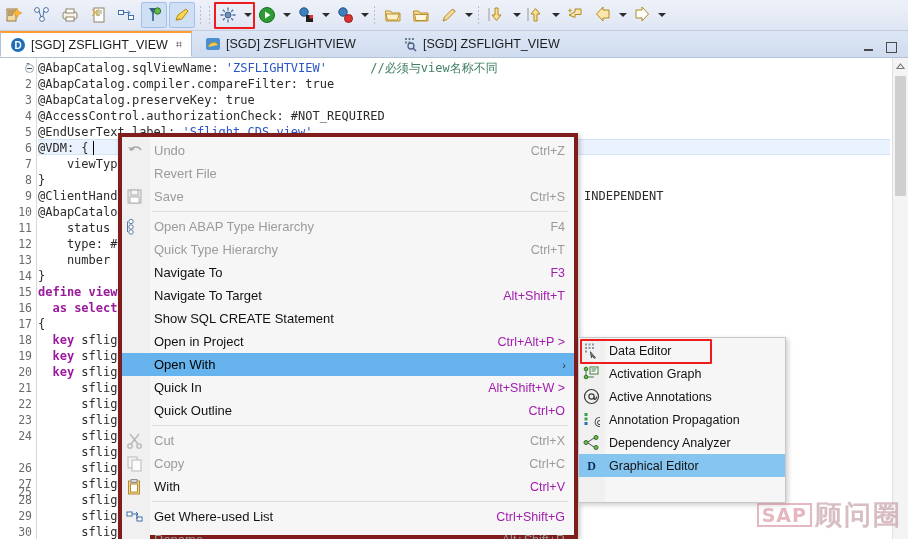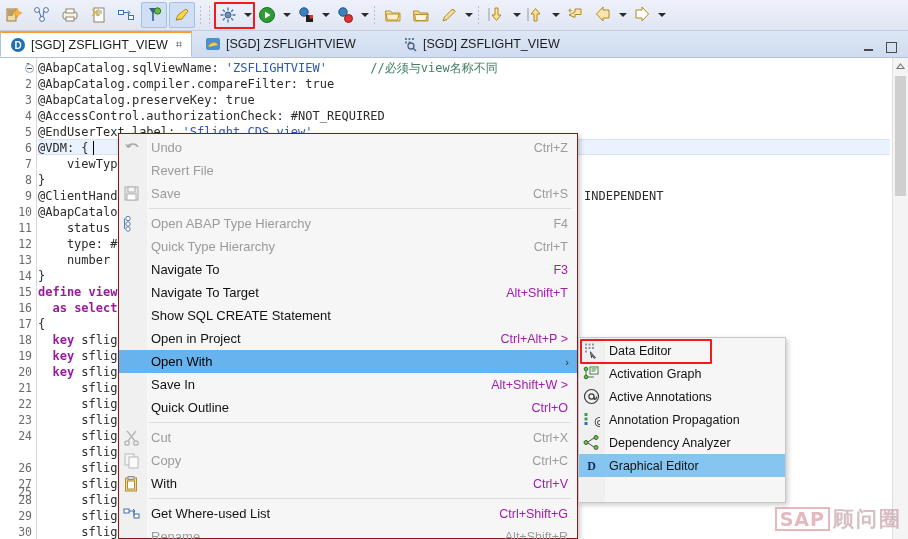--- a/index.html
+++ b/index.html
@@ -94,21 +94,21 @@
   }
   #caret{position:absolute;width:1px;height:14px;background:#000;}
   #vscroll{
     position:absolute;right:0;top:0;width:15px;height:481px;background:#f4f4f4;border-left:1px solid #e0e0e0;
   }
   #vthumb{position:absolute;left:2px;top:18px;width:11px;height:120px;background:#cfcfcf;border-radius:1px;}
   .sarrow{position:absolute;left:0;width:15px;height:16px;display:flex;align-items:center;justify-content:center;}
   
   #ctxmenu{
     position:absolute;left:118px;top:133px;width:460px;height:406px;
-    background:#f6f6f6;border:1px solid #7f1d1d;box-shadow:2px 2px 5px rgba(0,0,0,.22);
+    background:#f6f6f6;border:4px solid #7f1d1d;box-shadow:2px 2px 5px rgba(0,0,0,.22);
     box-sizing:border-box;z-index:40;
   }
   #ctxicons{position:absolute;left:0;top:0;width:28px;height:404px;background:#f0f0f0;}
   .mi{
     position:relative;height:23px;display:flex;align-items:center;
     font-size:13px;color:#121212;box-sizing:border-box;
   }
   .mi .mlabel{position:absolute;left:32px;}
   .mi .maccel{position:absolute;right:9px;color:#a21caf;font-size:12.5px;}
   .mi .micon{position:absolute;left:4px;top:3px;width:18px;height:17px;}
@@ -134,21 +134,21 @@
   
   #watermark{
     position:absolute;right:6px;bottom:6px;z-index:60;
     display:flex;align-items:center;gap:3px;opacity:.55;
     font-family:"DejaVu Sans",sans-serif;
   }
   #wm-sap{
     border:2px solid #cf7f8a;color:#cf7f8a;font-weight:bold;font-size:19px;
     padding:0 3px;letter-spacing:1px;line-height:20px;
   }
-  #wm-cn{color:#b98a93;font-size:21px;font-weight:bold;letter-spacing:2px;}
+  #wm-cn{color:#b98a93;font-size:27px;font-weight:bold;letter-spacing:2px;}
 </style>
 </head>
 <body>
 
 <div id="toolbar">
     <div class="tb-btn">
       <svg width="18" height="18" viewBox="0 0 18 18">
         <rect x="2" y="3" width="9" height="12" fill="#f2d9a8" stroke="#9a7a3c"></rect>
         <path d="M3 5h7M3 7h7M3 9h5" stroke="#7e6530" stroke-width="1"></path>
         <path d="M12 2l1.6 3.4L17 7l-3.4 1.6L12 12l-1.6-3.4L7 7l3.4-1.6z" fill="#ffb43a" stroke="#d4881b" stroke-width=".5"></path>
@@ -447,21 +447,21 @@
       </div>
       <div class="mi">
         <span class="mlabel">Open in Project</span>
         <span class="maccel">Ctrl+Alt+P &gt;</span>
       </div>
       <div class="mi hl">
         <span class="mlabel">Open With</span>
         <span class="subarrow">›</span>
       </div>
       <div class="mi">
-        <span class="mlabel">Save In</span>
+        <span class="mlabel">Quick In</span>
         <span class="maccel">Alt+Shift+W &gt;</span>
       </div>
       <div class="mi">
         <span class="mlabel">Quick Outline</span>
         <span class="maccel">Ctrl+O</span>
       </div>
       <div class="msep"></div>
       <div class="mi dis">
         <span class="micon"><svg width="18" height="17" viewBox="0 0 18 17">
             <path d="M4 2l8 10M13 2L5 12" stroke="#b5b5b5" stroke-width="1.3" fill="none"></path>

